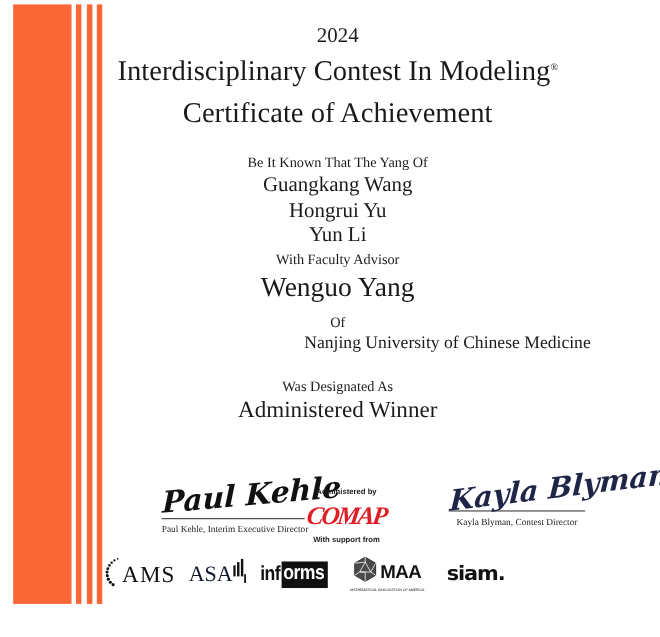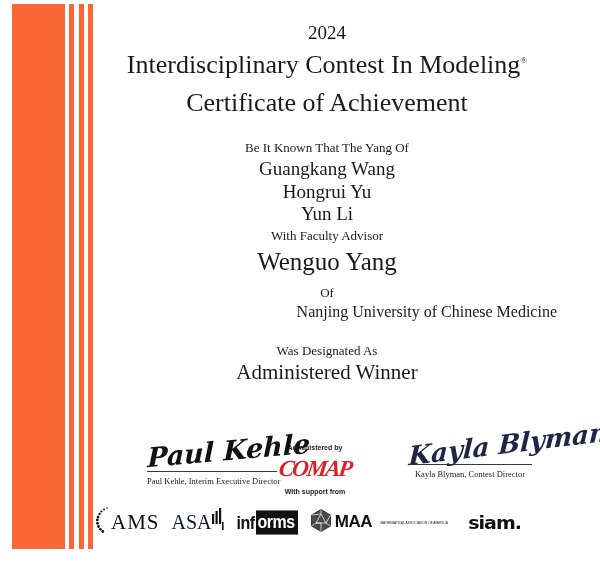--- a/index.html
+++ b/index.html
@@ -7,21 +7,21 @@
     position:relative;width:600px;height:579px;background:#ffffff;overflow:hidden;
     font-family:"Liberation Serif", serif;color:#1a1a1a;
   }
   
   .bar{position:absolute;top:4px;height:545px;background:#FA6636;}
   .bar.thick{left:12px;width:53px;}
   .bar.t1{left:69px;width:5px;}
   .bar.t2{left:79px;width:5px;}
   .bar.t3{left:88px;width:5px;}
   
-  .content{position:absolute;left:97px;top:0;width:460px;height:100%;}
+  .content{position:absolute;left:77px;top:0;width:460px;height:100%;}
   .cline{position:absolute;left:0;width:100%;text-align:center;white-space:nowrap;}
   .year{top:22px;font-size:19px;}
   .title{top:50px;font-size:26px;}
   .title sup{font-size:9px;vertical-align:super;}
   .subtitle{top:88px;font-size:26px;}
   .small-label{font-size:13px;}
   .intro{top:140px;}
   .member1{top:158px;font-size:19px;}
   .member2{top:181px;font-size:19px;}
   .member3{top:203px;font-size:19px;}
@@ -57,21 +57,21 @@
     position:absolute;left:95px;top:505px;width:460px;height:34px;
     display:flex;align-items:center;gap:12px;
   }
   .logo{display:flex;align-items:center;}
   .ams-text{font-family:"Liberation Serif", serif;font-size:21px;letter-spacing:1px;color:#111;}
   .asa-text{font-family:"Liberation Serif", serif;font-size:20px;letter-spacing:0;color:#0f172a;}
   .informs{font-family:"Liberation Sans", sans-serif;font-weight:bold;font-size:16px;
     letter-spacing:-0.5px;display:flex;align-items:center;transform:scaleY(1.15);}
   .informs .inf{color:#111;}
   .informs .orms{background:#111;color:#fff;padding:1px 3px 2px 2px;margin-left:1px;}
-  .maa-block{display:flex;flex-direction:row;align-items:center;}
+  .maa-block{display:flex;flex-direction:column;align-items:center;}
   .maa-row{display:flex;align-items:center;gap:3px;}
   .maa-text{font-family:"Liberation Sans", sans-serif;font-weight:bold;font-size:17px;
     letter-spacing:-0.5px;color:#111;}
   .maa-sub{font-family:"Liberation Sans", sans-serif;font-size:4px;transform:scale(0.8);
     white-space:nowrap;color:#111;margin-top:0px;}
   .siam{font-family:"DejaVu Sans", sans-serif;font-weight:bold;font-size:19px;
     letter-spacing:-1px;color:#111;transform:scaleY(0.95);}
   .icon{display:inline-block;}
 </style>
 </head>

